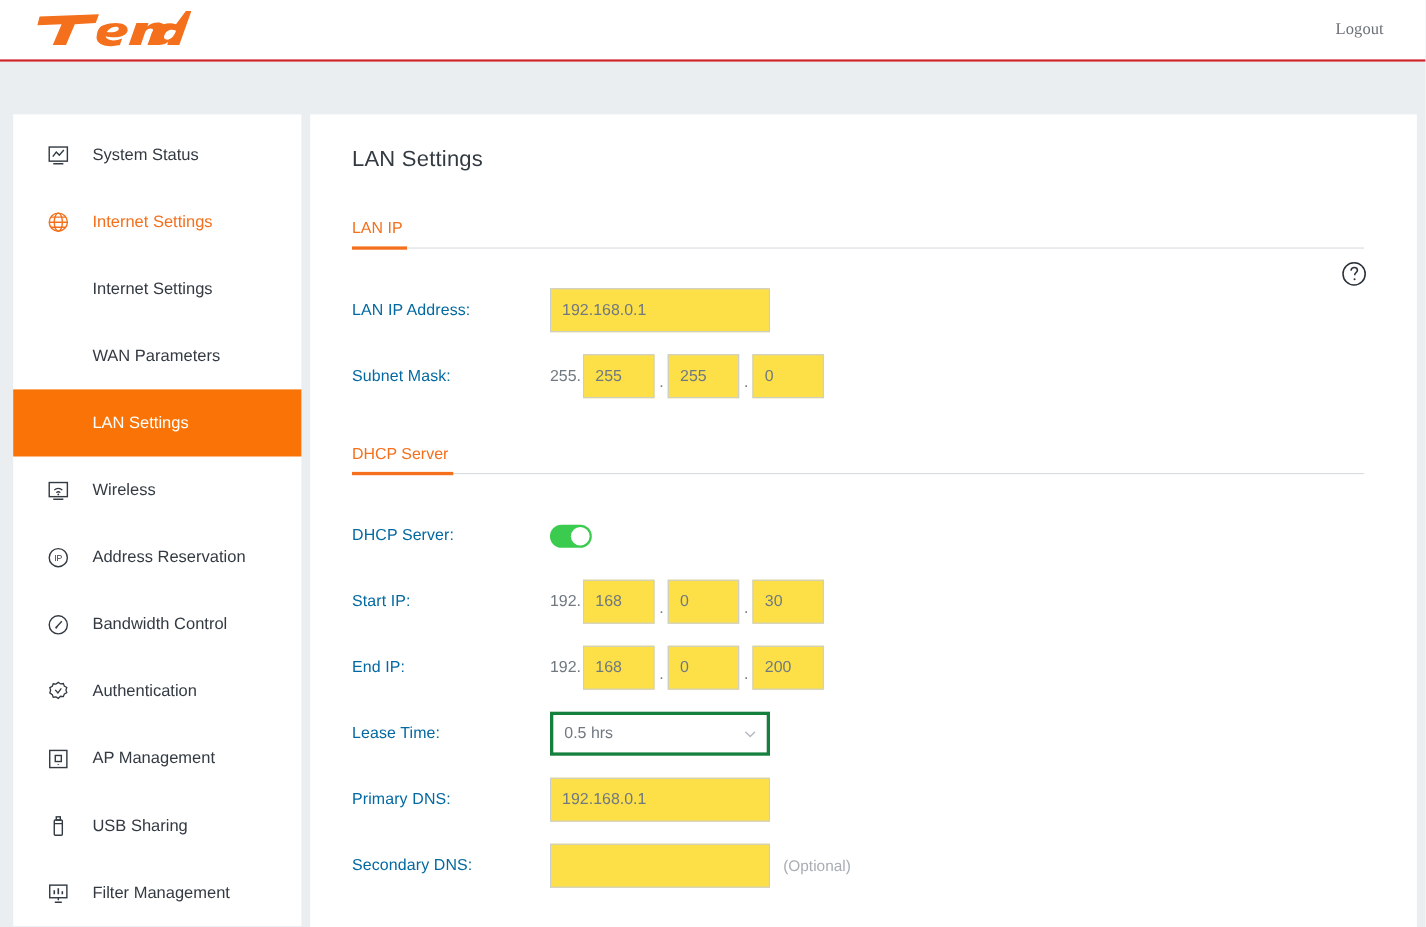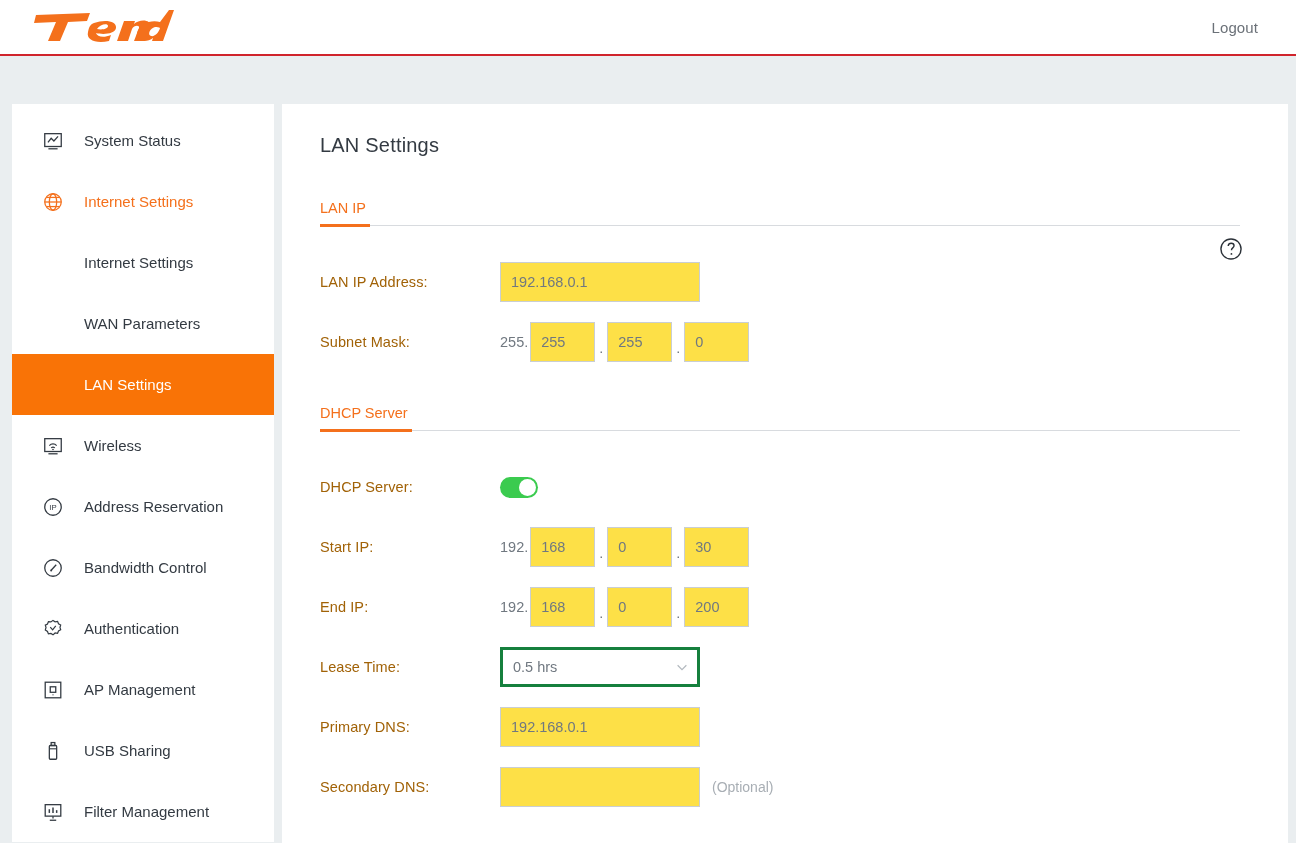--- a/index.html
+++ b/index.html
@@ -19,20 +19,21 @@
   }
 
   
   .header {
     position: relative;
     height: 56px;
     background: #ffffff;
     border-bottom: 2px solid #d0242c;
     display: flex;
     align-items: center;
+    font-family: Liberation Serif, serif;
   }
 
   .logo {
     margin-left: 32px;
     height: 36px;
     display: flex;
     align-items: center;
   }
   .logo svg { display: block; }
 
@@ -160,21 +161,21 @@
     display: flex;
     align-items: center;
     min-height: 40px;
     margin-bottom: 20px;
   }
 
   .row-label {
     width: 180px;
     flex: 0 0 180px;
     font-size: 14.5px;
-    color: #a16207;
+    color: #0369a1;
     letter-spacing: .1px;
   }
 
   .field {
     display: flex;
     align-items: center;
   }
 
   input.inp {
     border: 1px solid #c9ced3;

